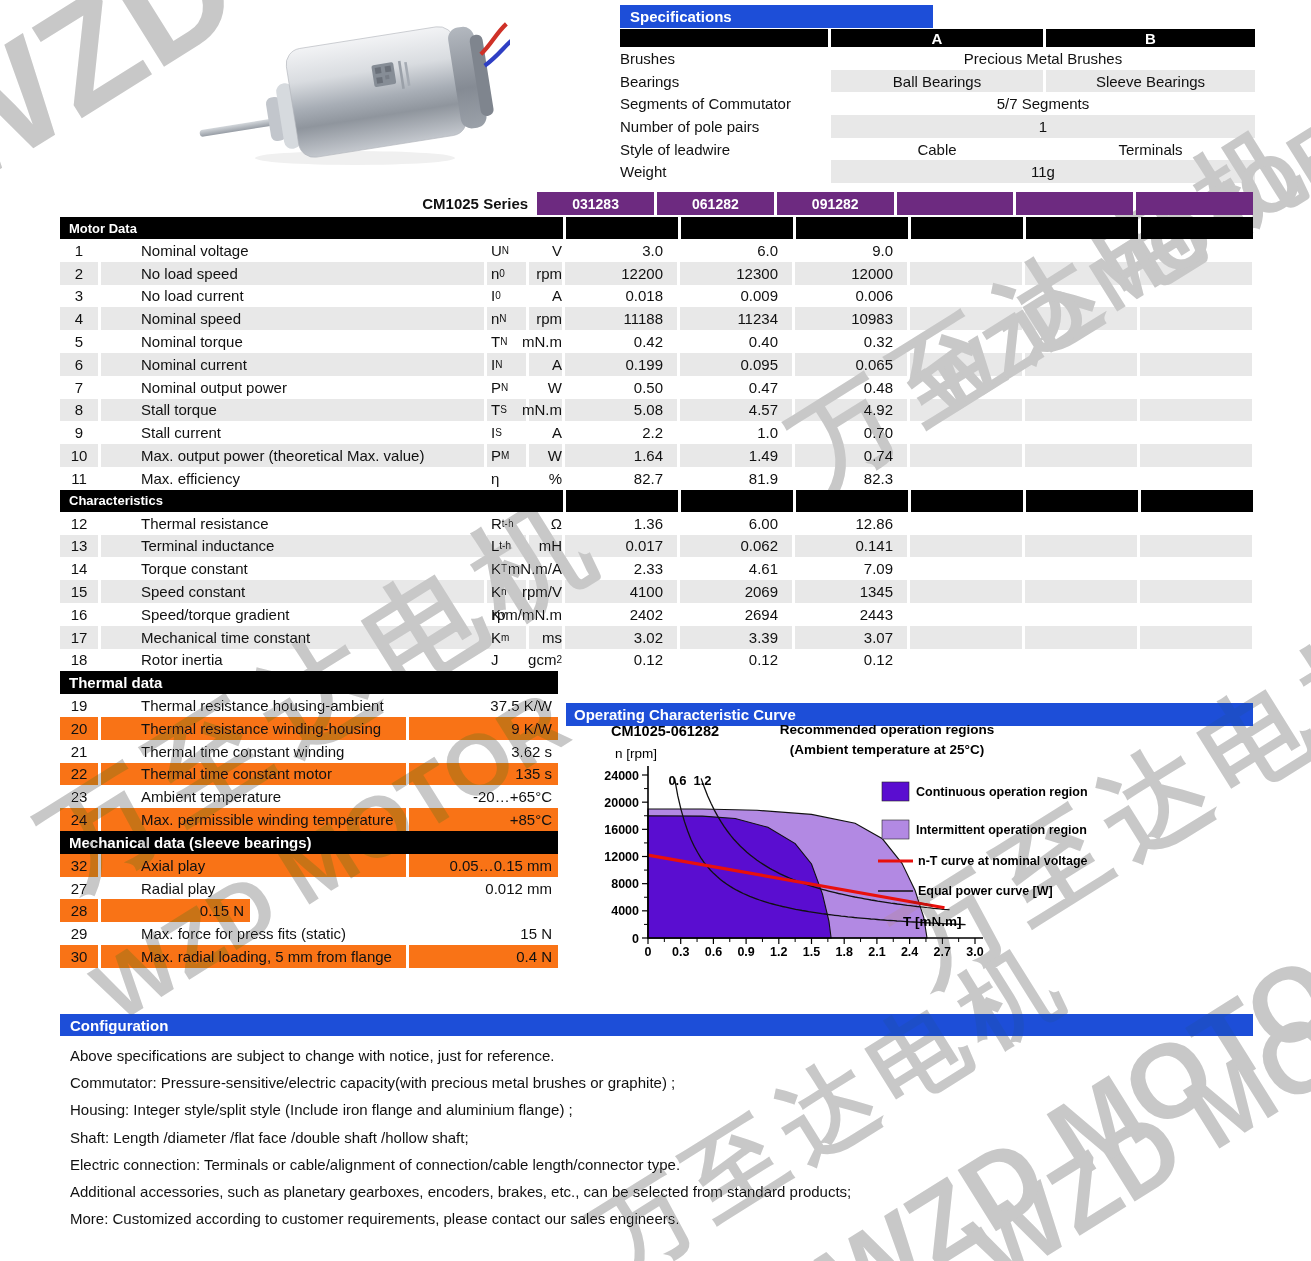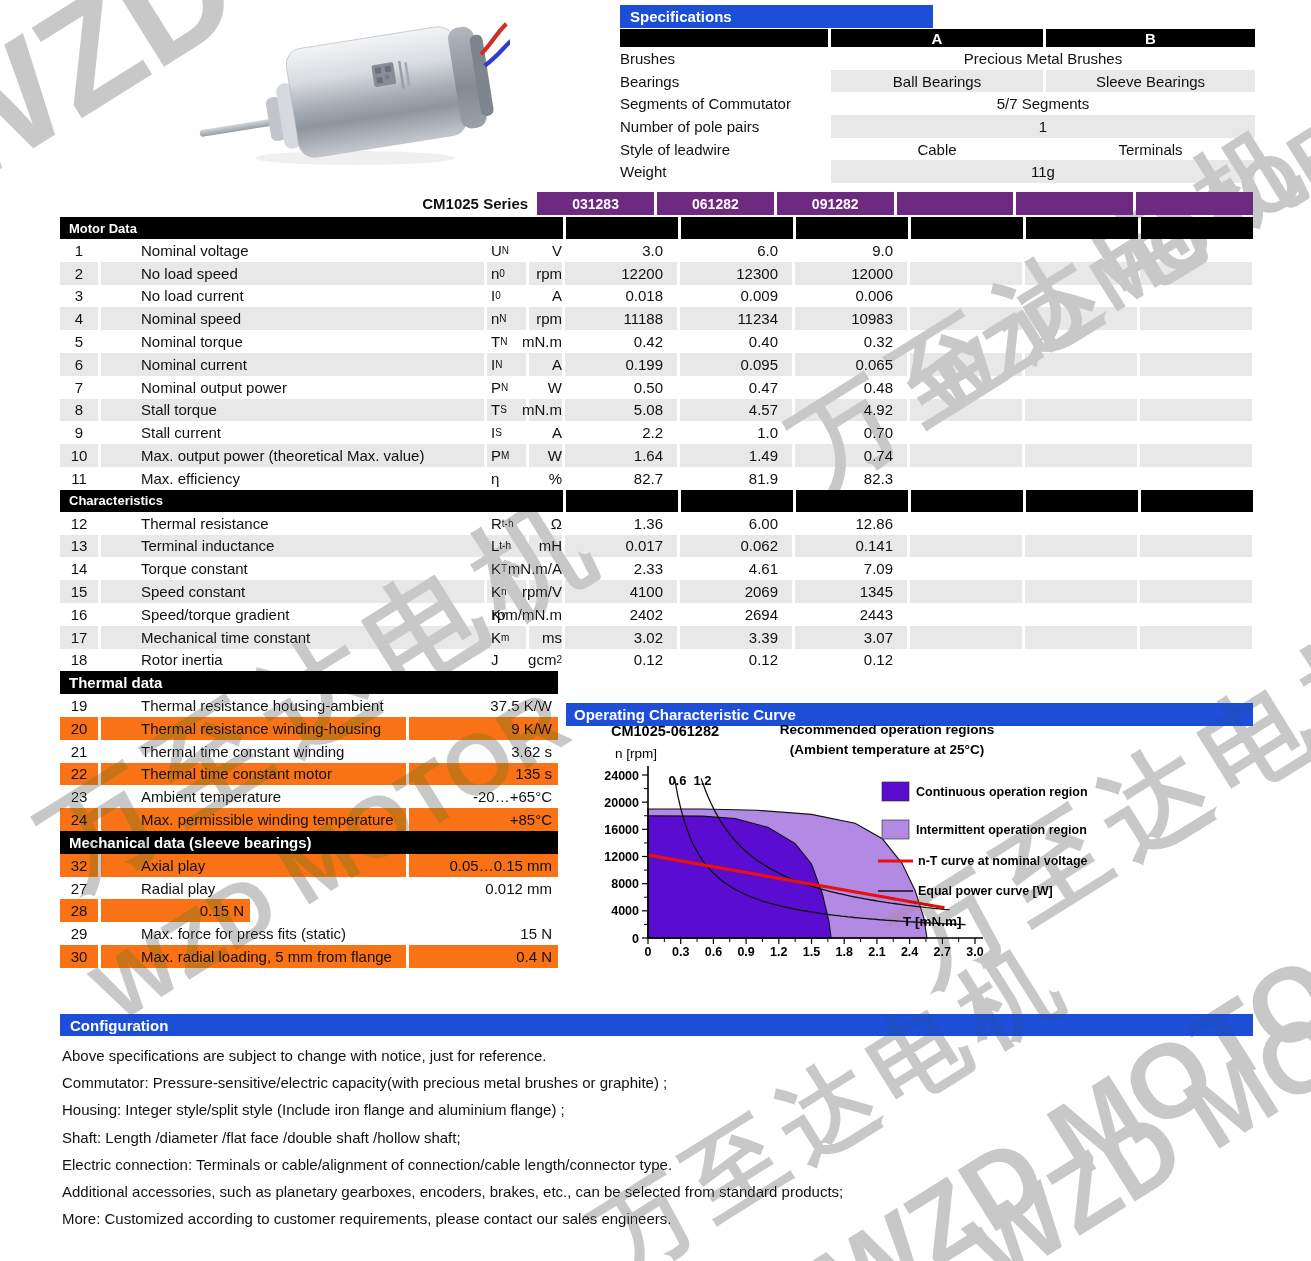--- a/index.html
+++ b/index.html
@@ -52,21 +52,21 @@
   .c.val2{width:149px;justify-content:flex-end;padding-right:6px;white-space:nowrap;}
   .lrow.alt .c{background:#f97316;}
   .lbar{width:498px;height:22.5px;padding-left:9px;box-sizing:border-box;}
 
   
   #opbar{position:absolute;left:566px;top:703px;width:687px;height:22.5px;padding-left:8px;box-sizing:border-box;}
   #chart{position:absolute;left:565px;top:700px;width:690px;height:262px;}
 
   
   #config-bar{position:absolute;left:60px;top:1014px;width:1193px;height:22px;padding-left:10px;box-sizing:border-box;}
-  #config-text{position:absolute;left:62px;top:1042px;width:1180px;}
+  #config-text{position:absolute;left:70px;top:1042px;width:1180px;}
   .cfgline{height:27.2px;display:flex;align-items:center;font-size:15px;}
 
   
   .wm{position:absolute;color:#c8c8c8;font-weight:bold;white-space:nowrap;line-height:1;
       transform-origin:0 100%;transform:rotate(-32deg);mix-blend-mode:darken;z-index:40;pointer-events:none;}
 
   
   #photo{position:absolute;left:180px;top:8px;width:330px;height:162px;}
 </style>
 </head>

